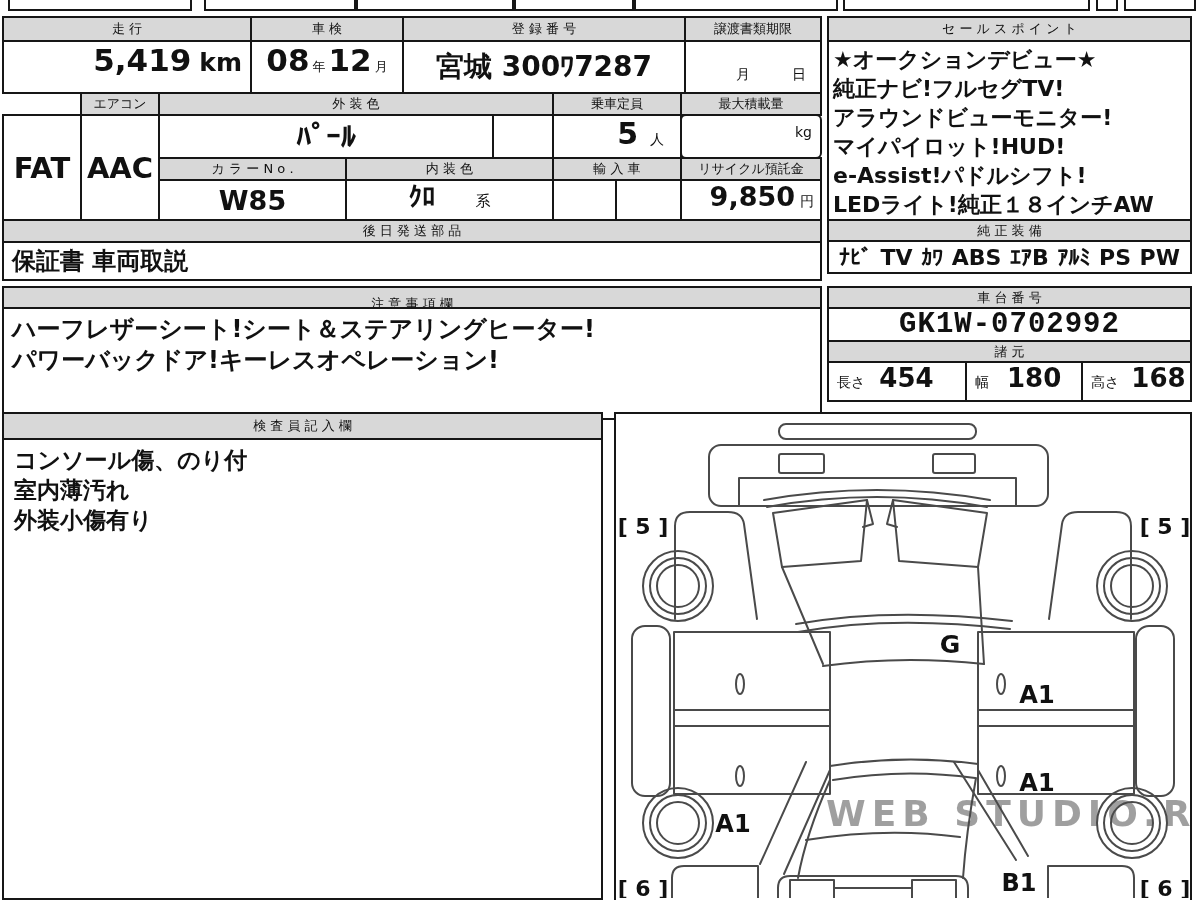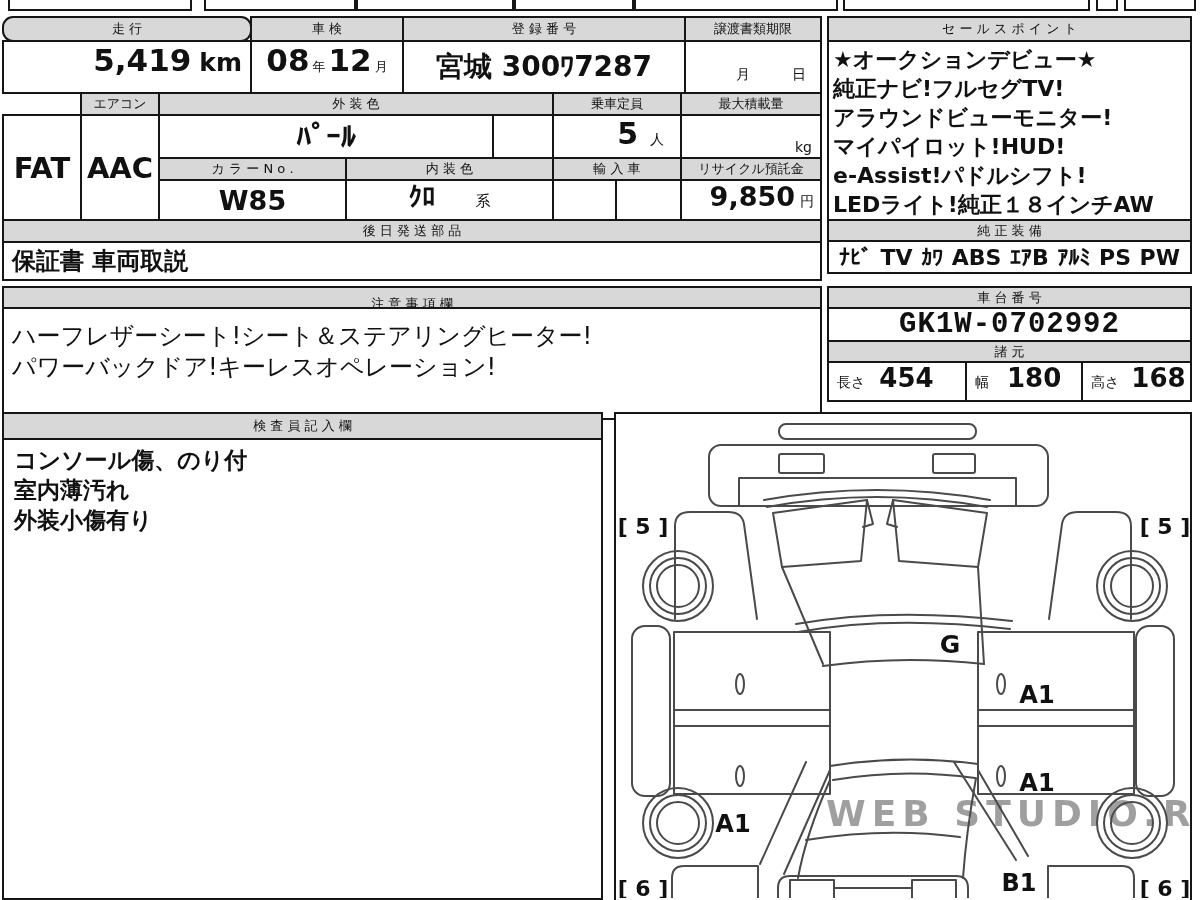--- a/index.html
+++ b/index.html
@@ -25,21 +25,21 @@
 
   <div class="stub" style="left:8px;width:184px;"></div>
   <div class="stub" style="left:204px;width:152px;"></div>
   <div class="stub" style="left:356px;width:158px;"></div>
   <div class="stub" style="left:514px;width:120px;"></div>
   <div class="stub" style="left:634px;width:204px;"></div>
   <div class="stub" style="left:843px;width:247px;"></div>
   <div class="stub" style="left:1096px;width:22px;"></div>
   <div class="stub" style="left:1124px;width:72px;"></div>
 
-  <div class="cell hdr" style="left:2px;top:16px;width:250px;height:26px;border-radius:11px;">走 行</div>
+  <div class="cell hdr" style="left:2px;top:16px;width:250px;height:26px;">走 行</div>
   <div class="cell hdr" style="left:250px;top:16px;width:154px;height:26px;">車 検</div>
   <div class="cell hdr" style="left:402px;top:16px;width:284px;height:26px;">登 録 番 号</div>
   <div class="cell hdr" style="left:684px;top:16px;width:138px;height:26px;">譲渡書類期限</div>
 
   <div class="cell val" style="left:2px;top:40px;width:250px;height:54px;justify-content:flex-end;align-items:baseline;padding:0 8px 10px 0;gap:8px;">
     <span class="b" style="font-size:31px;">5,419</span>
       <span class="b" style="font-size:25px;">km</span>
   </div>
   <div class="cell val" style="left:250px;top:40px;width:154px;height:54px;justify-content:center;align-items:baseline;padding-bottom:10px;gap:3px;">
     <span class="b" style="font-size:31px;">08</span>
@@ -69,21 +69,21 @@
   </div>
 
   <div class="cell val" style="left:158px;top:114px;width:336px;height:45px;justify-content:center;">
     <span class="b" style="font-size:30px;text-align:right;">ﾊﾟｰﾙ</span>
   </div>
   <div class="cell" style="left:492px;top:114px;width:62px;height:45px;"></div>
   <div class="cell val" style="left:552px;top:114px;width:130px;height:45px;justify-content:flex-end;align-items:baseline;padding:0 16px 8px 0;gap:12px;">
     <span class="b" style="font-size:30px;">5</span>
       <span style="font-size:14px;">人</span>
   </div>
-  <div class="cell val" style="left:680px;top:114px;width:142px;height:45px;justify-content:flex-end;align-items:flex-end;padding:0 8px 2px 0;font-size:14px;">
+  <div class="cell val" style="left:680px;top:114px;width:142px;height:45px;justify-content:flex-end;align-items:flex-end;padding:0 8px 17px 0;font-size:14px;border-radius:6px;">
     <span>kg</span>
   </div>
 
   <div class="cell hdr" style="left:158px;top:157px;width:189px;height:24px;">カ ラ ー N o .</div>
   <div class="cell hdr" style="left:345px;top:157px;width:209px;height:24px;">内 装 色</div>
   <div class="cell hdr" style="left:552px;top:157px;width:130px;height:24px;">輸 入 車</div>
   <div class="cell hdr" style="left:680px;top:157px;width:142px;height:24px;">リサイクル預託金</div>
 
   <div class="cell val" style="left:158px;top:179px;width:189px;height:42px;justify-content:center;">
     <span class="b" style="font-size:27px;">W85</span>
@@ -120,21 +120,21 @@
     <span>TV</span>
     <span>ｶﾜ</span>
     <span>ABS</span>
     <span>ｴｱB</span>
     <span>ｱﾙﾐ</span>
     <span>PS</span>
     <span>PW</span>
   </div>
 
   <div class="cell hdr" style="left:2px;top:286px;width:820px;height:35px;">注 意 事 項 欄</div>
-  <div class="cell" style="left:2px;top:307px;width:820px;height:113px;padding:12px 8px;font-weight:normal;font-size:24px;line-height:31px;">
+  <div class="cell" style="left:2px;top:307px;width:820px;height:113px;padding:5px 8px;font-weight:bold;font-size:24px;line-height:31px;">
     <div class="ln">ハーフレザーシート!シート＆ステアリングヒーター!</div>
     <div class="ln">パワーバックドア!キーレスオペレーション!</div>
   </div>
 
   <div class="cell hdr" style="left:827px;top:286px;width:365px;height:23px;">車 台 番 号</div>
   <div class="cell val" style="left:827px;top:307px;width:365px;height:35px;justify-content:center;font-family:Liberation Mono, monospace;">
     <span class="b" style="font-size:29px;letter-spacing:1px;">GK1W-0702992</span>
   </div>
   <div class="cell hdr" style="left:827px;top:340px;width:365px;height:23px;">諸 元</div>
 

